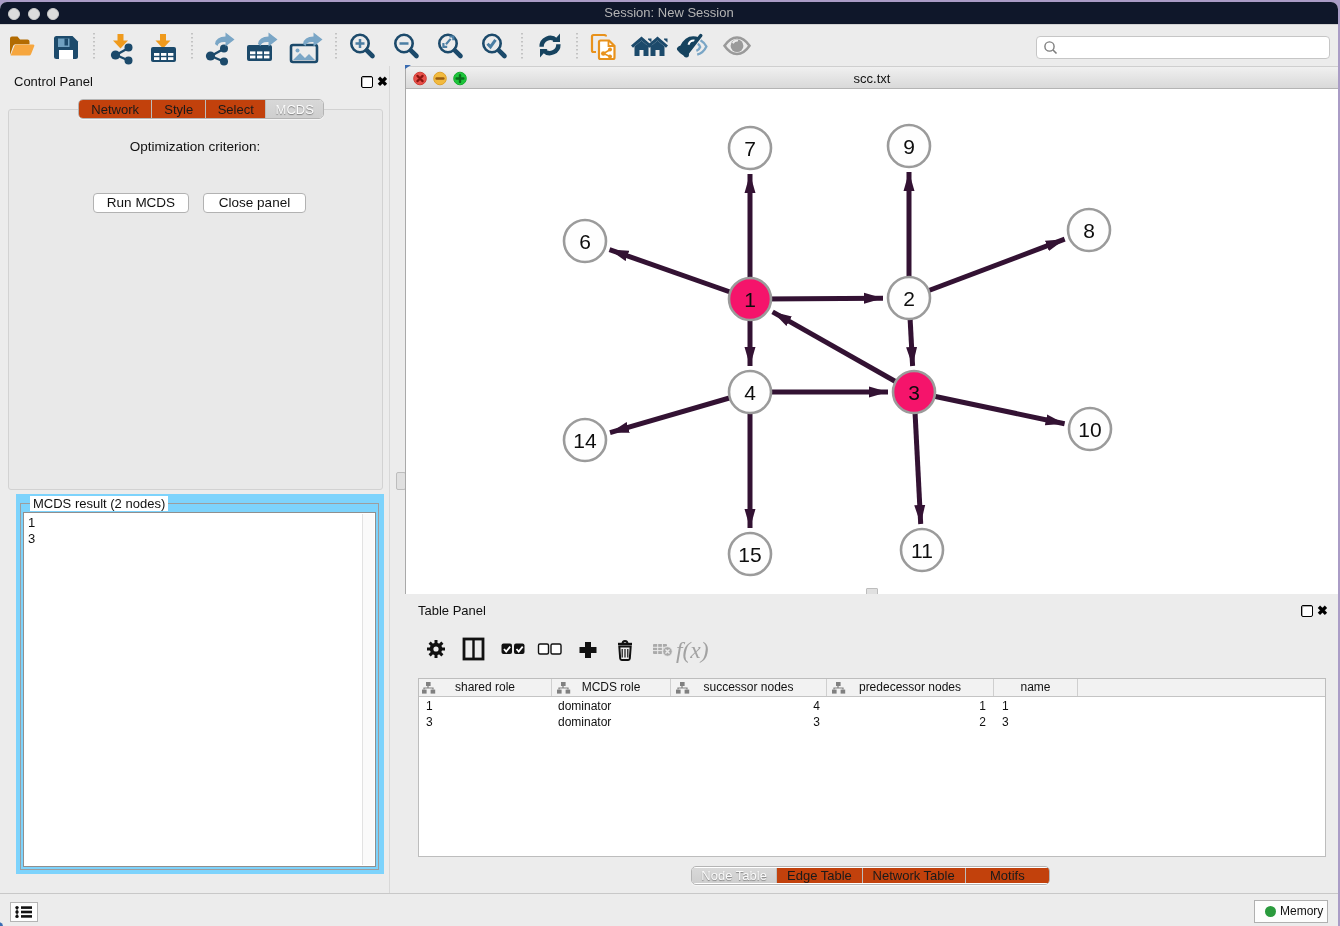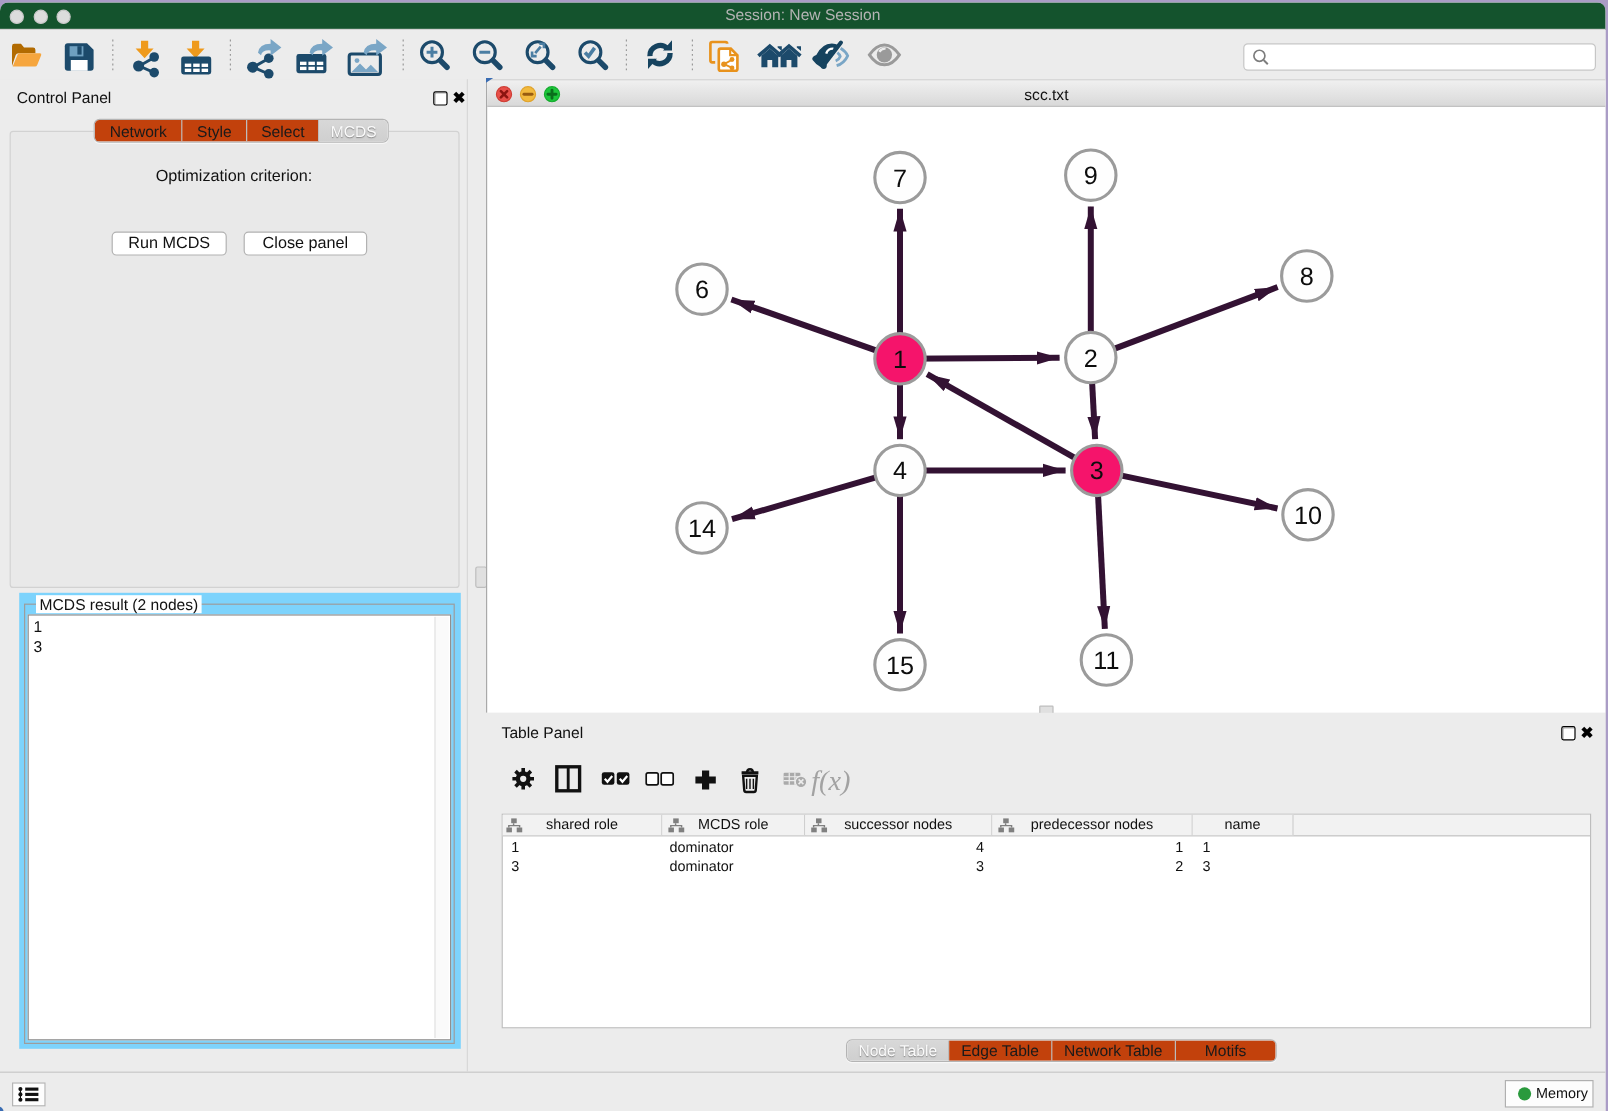--- a/index.html
+++ b/index.html
@@ -1,19 +1,19 @@
 <!DOCTYPE html>
 <html><head>
 <meta charset="utf-8">
 <style>
 html,body{margin:0;padding:0;}
 body{width:1340px;height:926px;overflow:hidden;background:#aa9cc6;font-family:"Liberation Sans",sans-serif;position:relative;}
 #win{position:absolute;left:0;top:2px;width:1338px;height:924px;background:#ececec;border-radius:7px 7px 0 0;overflow:hidden;}
 
-#titlebar{position:absolute;left:0;top:0;width:1338px;height:22px;background:#14532d;border-bottom:1px solid #d2d2d2;}
+#titlebar{position:absolute;left:0;top:0;width:1338px;height:22px;background:#0f172a;border-bottom:1px solid #d2d2d2;}
 .tl{position:absolute;top:6px;width:12px;height:12px;border-radius:50%;background:#dcdcdc;border:1px solid #c9c9c9;box-sizing:border-box;}
 #wtitle{position:absolute;top:3px;left:0;width:1338px;text-align:center;font-size:13px;color:#b4b4b4;}
 
 #toolbar{position:absolute;left:0;top:23px;width:1338px;height:41px;background:#ececec;}
 #search{position:absolute;left:1036px;top:11px;width:292px;height:21px;background:#fff;border:1px solid #c6c6c6;border-radius:4px;}
 
 #cpanel{position:absolute;left:0;top:64px;width:390px;height:827px;background:#ececec;border-right:1px solid #d8d8d8;box-sizing:border-box;}
 #cp-title{position:absolute;left:14px;top:8px;font-size:13px;color:#111;}
 .float-btn{position:absolute;width:10px;height:10px;border:1.5px solid #000;border-radius:2px;background:#fff;box-shadow:inset 1px 1px 0 #aaa;}
 .close-x{position:absolute;font-size:13px;font-weight:bold;color:#000;}
@@ -389,21 +389,21 @@
       <div class="tcell" style="left:139px;top:19px;">dominator</div>
       <div class="tcell" style="left:252px;top:19px;width:149px;text-align:right;">4</div>
       <div class="tcell" style="left:408px;top:19px;width:159px;text-align:right;">1</div>
       <div class="tcell" style="left:583px;top:19px;">1</div>
       <div class="tcell" style="left:7px;top:35px;">3</div>
       <div class="tcell" style="left:139px;top:35px;">dominator</div>
       <div class="tcell" style="left:252px;top:35px;width:149px;text-align:right;">3</div>
       <div class="tcell" style="left:408px;top:35px;width:159px;text-align:right;">2</div>
       <div class="tcell" style="left:583px;top:35px;">3</div>
     </div>
-    <div class="seg" style="left:300px;top:272px;width:357px;height:17px;">
+    <div class="seg" style="left:286px;top:272px;width:357px;height:17px;align-items:center;">
       <div class="sel" style="width:85px;">Node Table</div>
       <div style="width:85px;">Edge Table</div>
       <div style="width:103px;">Network Table</div>
       <div style="width:84px;">Motifs</div>
     </div>
   </div>
   <div id="statusbar">
     <div id="listbtn">
       <svg width="18" height="14" viewBox="0 0 18 14" style="position:absolute;left:4px;top:2px;">
         <g fill="#111">

